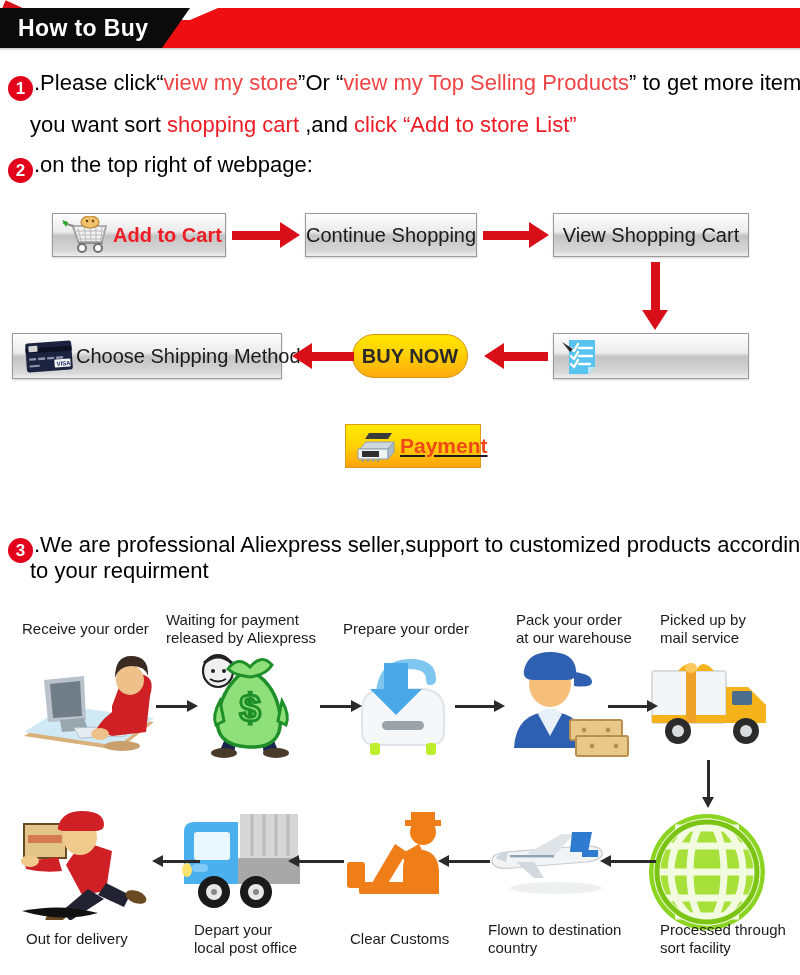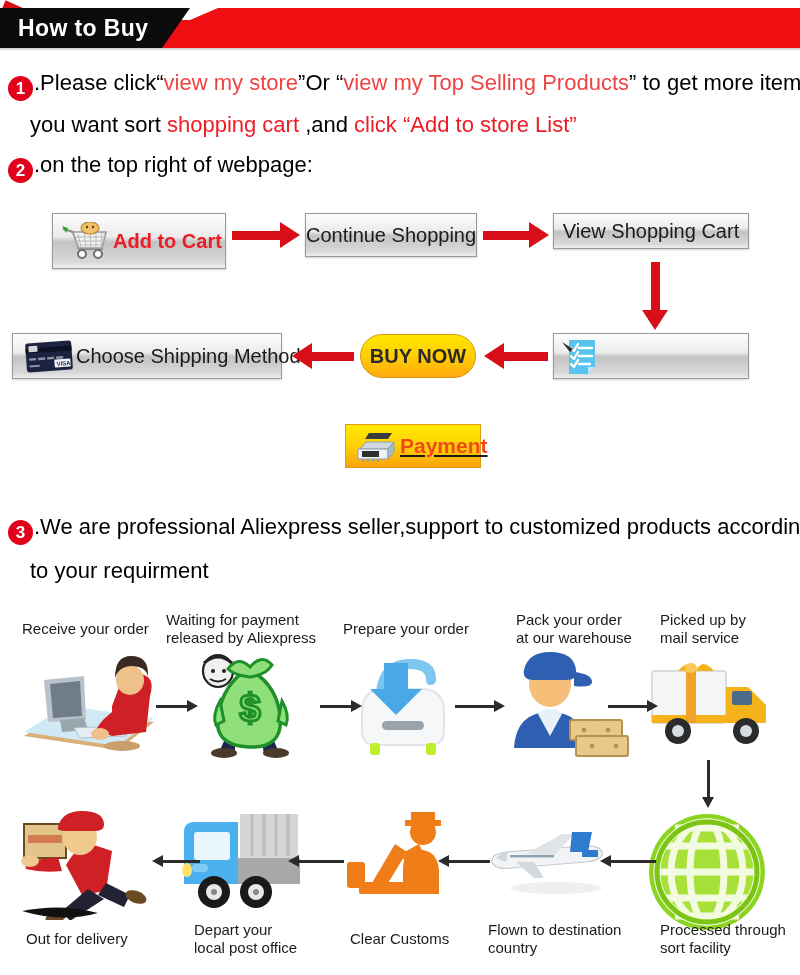--- a/index.html
+++ b/index.html
@@ -36,21 +36,21 @@
     display:inline-block;width:25px;height:25px;border-radius:50%;
     background:#e2001a;color:#fff;font-size:17px;font-weight:bold;
     text-align:center;line-height:25px;vertical-align:-4px;margin-right:1px;
   }
   .blue{color:#ef4444;}
   .red{color:#ee1c25;}
 
   #p1a{left:8px;top:72px;}
   #p1b{left:30px;top:114px;}
   #p2 {left:8px;top:154px;}
-  #p3a{left:8px;top:516px;}
+  #p3a{left:8px;top:534px;}
   #p3b{left:30px;top:560px;}
 
   
   .btn{
     position:absolute;box-sizing:border-box;
     border:1px solid #9a9a9a;
     background:linear-gradient(to bottom,#fdfdfd 0%,#ebebeb 42%,#c3c3c3 52%,#d8d8d8 88%,#efefef 100%);
     display:flex;align-items:center;justify-content:center;
     font-size:20px;color:#1a1a1a;white-space:nowrap;
     box-shadow:0 1px 2px rgba(0,0,0,.18);
@@ -62,25 +62,25 @@
   }
   .btn.gold2{
     border:1px solid #e09b16;
     background:linear-gradient(to bottom,#ffe902 0%,#ffd505 45%,#fba30c 100%);
     box-shadow:none;
   }
   .btn .lbl{display:inline-block;}
   .btn .lbl.red{color:#ee1c25;font-weight:bold;}
   .btn .lbl.orange{color:#ef4a18;font-weight:bold;font-size:21px;}
 
-  #btn-add       {left:52px; top:213px; width:174px;height:56px;justify-content:flex-start;padding-left:6px;}
+  #btn-add       {left:52px; top:213px; width:174px;height:44px;justify-content:flex-start;padding-left:6px;}
   #btn-continue  {left:305px;top:213px;width:172px;height:44px;}
-  #btn-viewcart  {left:553px;top:213px;width:196px;height:36px;}
+  #btn-viewcart  {left:553px;top:213px;width:196px;height:44px;}
   #btn-checkall  {left:553px;top:333px;width:196px;height:46px;justify-content:flex-start;padding-left:6px;}
-  #btn-buynow    {left:360px;top:334px;width:116px;height:44px;border-radius:22px;}
+  #btn-buynow    {left:352px;top:334px;width:116px;height:44px;border-radius:22px;}
   #btn-shipping  {left:12px; top:333px;width:270px;height:46px;justify-content:flex-start;padding-left:11px;}
   #btn-payment   {left:345px;top:424px;width:136px;height:44px;justify-content:flex-start;padding-left:6px;text-decoration:underline;}
 
   
   .ico{flex:0 0 auto;display:block;}
 
   
   .rarrow{position:absolute;}
   .rarrow .shaft{position:absolute;background:#d80f18;}
   .rarrow .head{position:absolute;width:0;height:0;}

